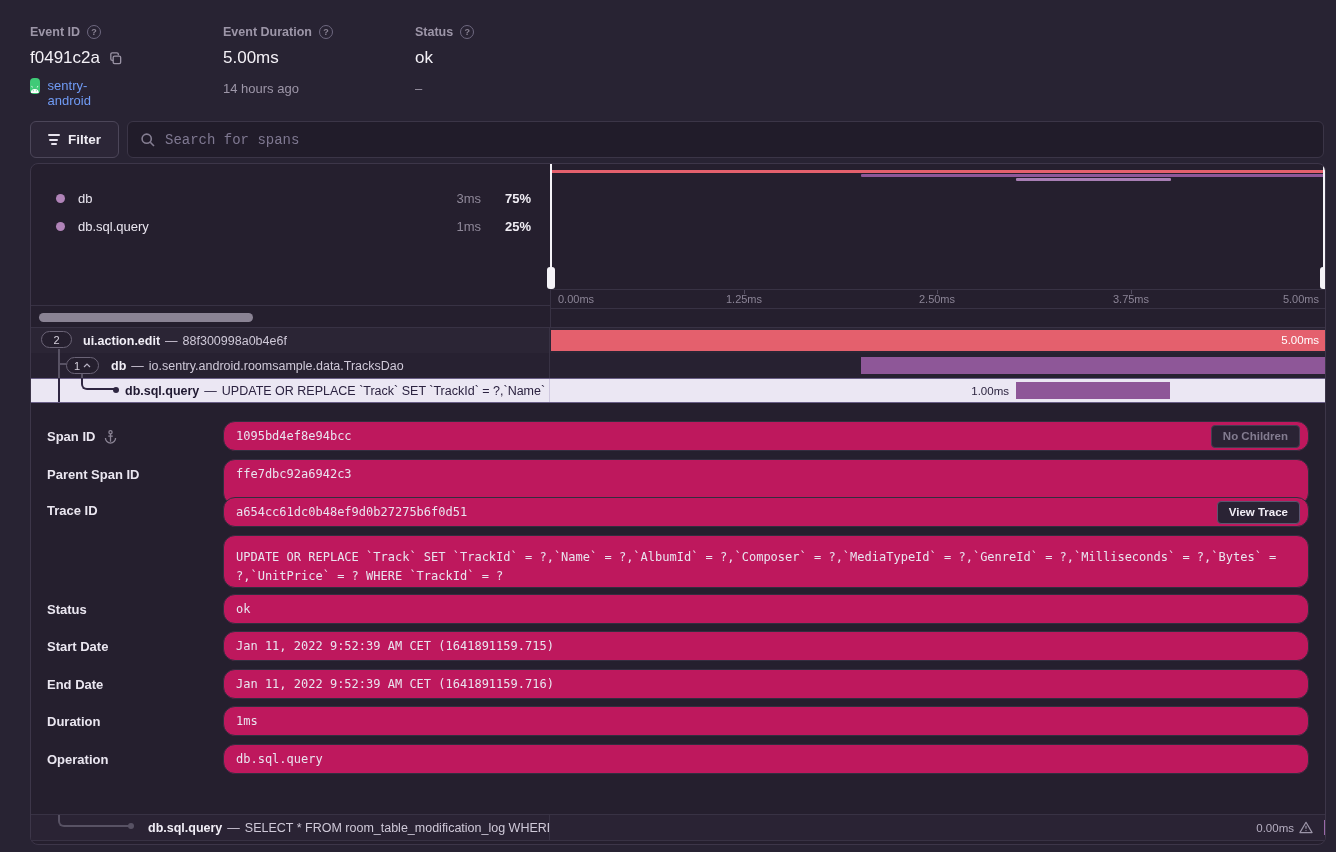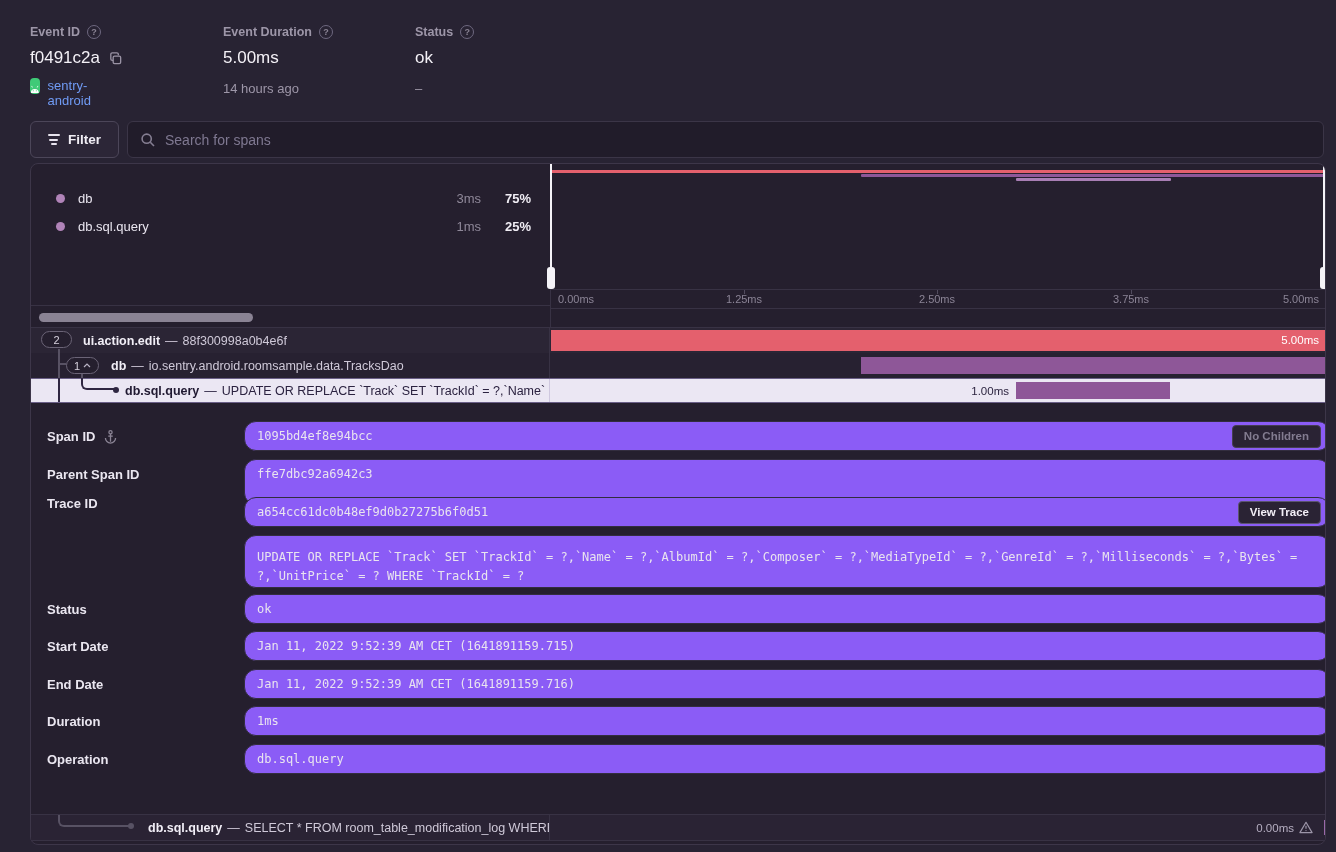--- a/index.html
+++ b/index.html
@@ -20,21 +20,21 @@
   .hvalue { position: absolute; top: 48px; font-size: 17px; font-weight: 500; color: #f4f1f7; white-space: nowrap; display: flex; align-items: center; gap: 8px; }
   .hsub { position: absolute; top: 81px; font-size: 13px; color: #9d96a8; white-space: nowrap; }
   .project { position: absolute; top: 78px; display: flex; align-items: flex-start; gap: 8px; font-size: 13px; color: #709bf5; }
   .android-ic { width: 16px; height: 16px; border-radius: 4px; background: #3fca77; display: inline-flex; align-items: flex-end; justify-content: center; overflow: hidden; }
 
   
   .filter-btn { position: absolute; left: 30px; top: 121px; width: 89px; height: 37px; background: #2c2637; border: 1px solid #4c4659; border-radius: 6px; display: flex; align-items: center; justify-content: center; gap: 8px; font-size: 13.5px; font-weight: bold; color: #f0edf4; cursor: pointer; }
   .filter-ic span { display: block; height: 2px; background: #e8e4ee; border-radius: 1px; margin: 2.5px 0; }
   .filter-ic .b1 { width: 12px; } .filter-ic .b2 { width: 9px; margin-left: 1.5px; } .filter-ic .b3 { width: 6px; margin-left: 3px; }
   .search-box { position: absolute; left: 127px; top: 121px; width: 1197px; height: 37px; background: #211c2a; border: 1px solid #3b3547; border-radius: 6px; display: flex; align-items: center; padding: 0 12px; gap: 9px; }
-  .search-box input { flex: 1; background: transparent; border: none; outline: none; font-size: 14px; color: #e8e4ee; font-family: Liberation Sans, sans-serif; }
+  .search-box input { flex: 1; background: transparent; border: none; outline: none; font-size: 14px; color: #e8e4ee; font-family: Liberation Mono, monospace; }
   .search-box input::placeholder { color: #7f7891; }
 
   
   .panel { position: absolute; left: 30px; top: 163px; width: 1296px; height: 682px; background: #251f2e; border: 1px solid #3d3649; border-radius: 8px; overflow: hidden; }
   .abs { position: absolute; }
 
   .divider-v { left: 519px; top: 0; width: 1px; height: 163px; background: #383244; }
 
   .legend-row { left: 0; width: 519px; height: 28px; display: flex; align-items: center; padding: 0 19px 0 25px; }
   .legend-dot { width: 9px; height: 9px; border-radius: 50%; background: #b083b8; margin-right: 13px; flex: none; }
@@ -71,21 +71,21 @@
   .row-2 { top: 189px; background: #272131; }
   .row-3 { top: 214px; height: 25px; background: #ebe7f3; border-top: 1px solid #6a5f87; border-bottom: 1px solid #6a5f87; }
   .row-3 .op { color: #201931; }
   .row-3 .desc, .row-3 .sep { color: #2b2240; }
   .row-3 .srow-left { border-right-color: #cfc8df; }
 
   .conn { position: absolute; z-index: 1; }
 
   
   .field-label { position: absolute; left: 16px; width: 172px; font-size: 13px; font-weight: bold; color: #eae6f0; display: flex; align-items: center; gap: 8px; }
-  .field-box { position: absolute; left: 192px; width: 1086px; background: #8b5cf6; border: 1px solid #332d3f; border-radius: 12px; font-size: 12px; color: #e9e4ef; line-height: 28px; padding: 0 12px; overflow: hidden; white-space: nowrap; margin-left: 21px; }
+  .field-box { position: absolute; left: 192px; width: 1086px; background: #be185d; border: 1px solid #332d3f; border-radius: 12px; font-size: 12px; color: #e9e4ef; line-height: 28px; padding: 0 12px; overflow: hidden; white-space: nowrap; }
   .field-box.wrap { white-space: normal; line-height: 18.5px; padding: 12px 12px; }
   .box-btn { position: absolute; border-radius: 4px; font-size: 11.5px; font-weight: bold; font-family: "Liberation Sans", sans-serif; background: #2a2334; cursor: pointer; line-height: 1; }
   .btn-disabled { right: 8px; top: 3px; height: 23px; padding: 0 11px; border: 1px solid #453e52; color: #837c90; cursor: default; }
   .btn-normal { right: 8px; top: 3px; height: 23px; padding: 0 11px; border: 1px solid #5c5570; color: #f2eef6; }
 
   
   .bottom-row { left: 0; top: 650px; width: 1296px; height: 27px; background: #2a2334; border-top: 1px solid #383244; border-bottom: 1px solid #383244; }
   .bottom-row .srow-text { font-size: 12.5px; }
   .bottom-dur { position: absolute; right: 14px; top: 0; height: 100%; display: flex; align-items: center; gap: 5px; font-size: 11.5px; color: #b5aec1; }
 </style>
@@ -268,21 +268,21 @@
   <div class="abs field-box mono" style="top:257px; height:30px;">
     <span>1095bd4ef8e94bcc</span>
     <button class="box-btn btn-disabled">No Children</button>
   </div>
 
   <div class="abs field-label" style="top:295px; height:30px;">
       <span>Parent Span ID</span>
     </div>
   <div class="abs field-box mono" style="top:295px; height:46px;"><span>ffe7dbc92a6942c3</span></div>
 
-  <div class="abs field-label" style="top:324px; height:30px;">
+  <div class="abs field-label" style="top:331px; height:30px;">
       <span>Trace ID</span>
     </div>
   <div class="abs field-box mono" style="top:333px; height:30px;">
     <span>a654cc61dc0b48ef9d0b27275b6f0d51</span>
     <button class="box-btn btn-normal">View Trace</button>
   </div>
 
   <div class="abs field-box mono wrap" style="top:371px; height:53px;"><span>UPDATE OR REPLACE `Track` SET `TrackId` = ?,`Name` = ?,`AlbumId` = ?,`Composer` = ?,`MediaTypeId` = ?,`GenreId` = ?,`Milliseconds` = ?,`Bytes` = ?,`UnitPrice` = ? WHERE `TrackId` = ?</span></div>
 
   <div class="abs field-label" style="top:430px; height:30px;">

